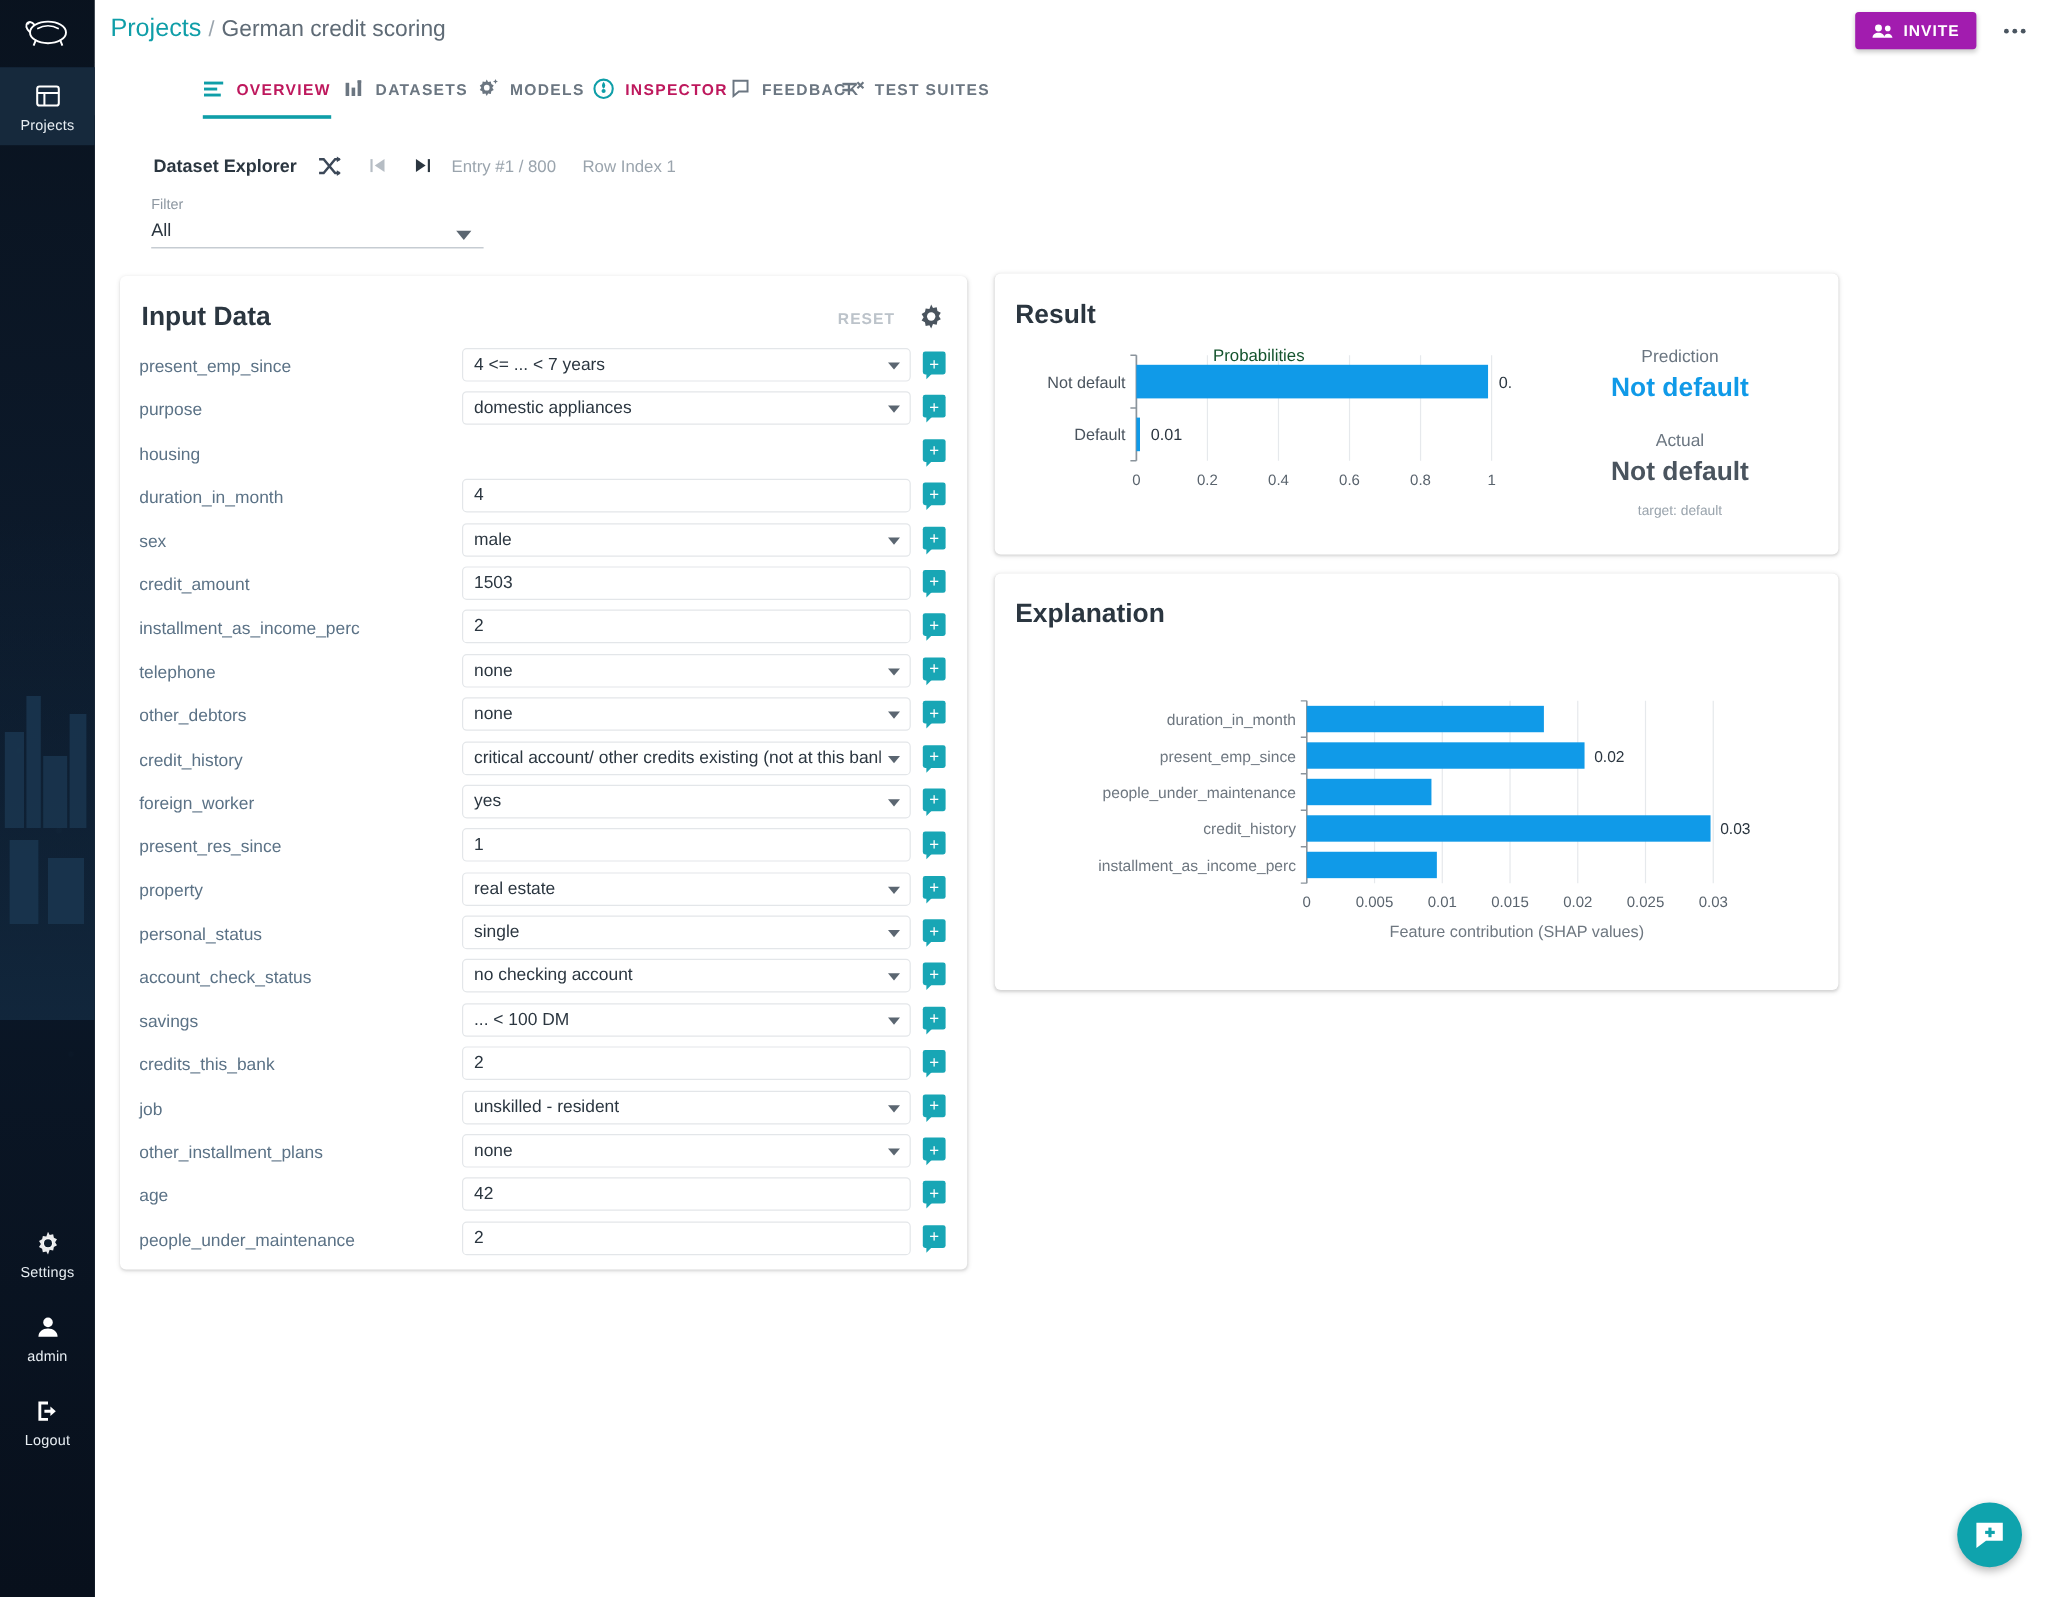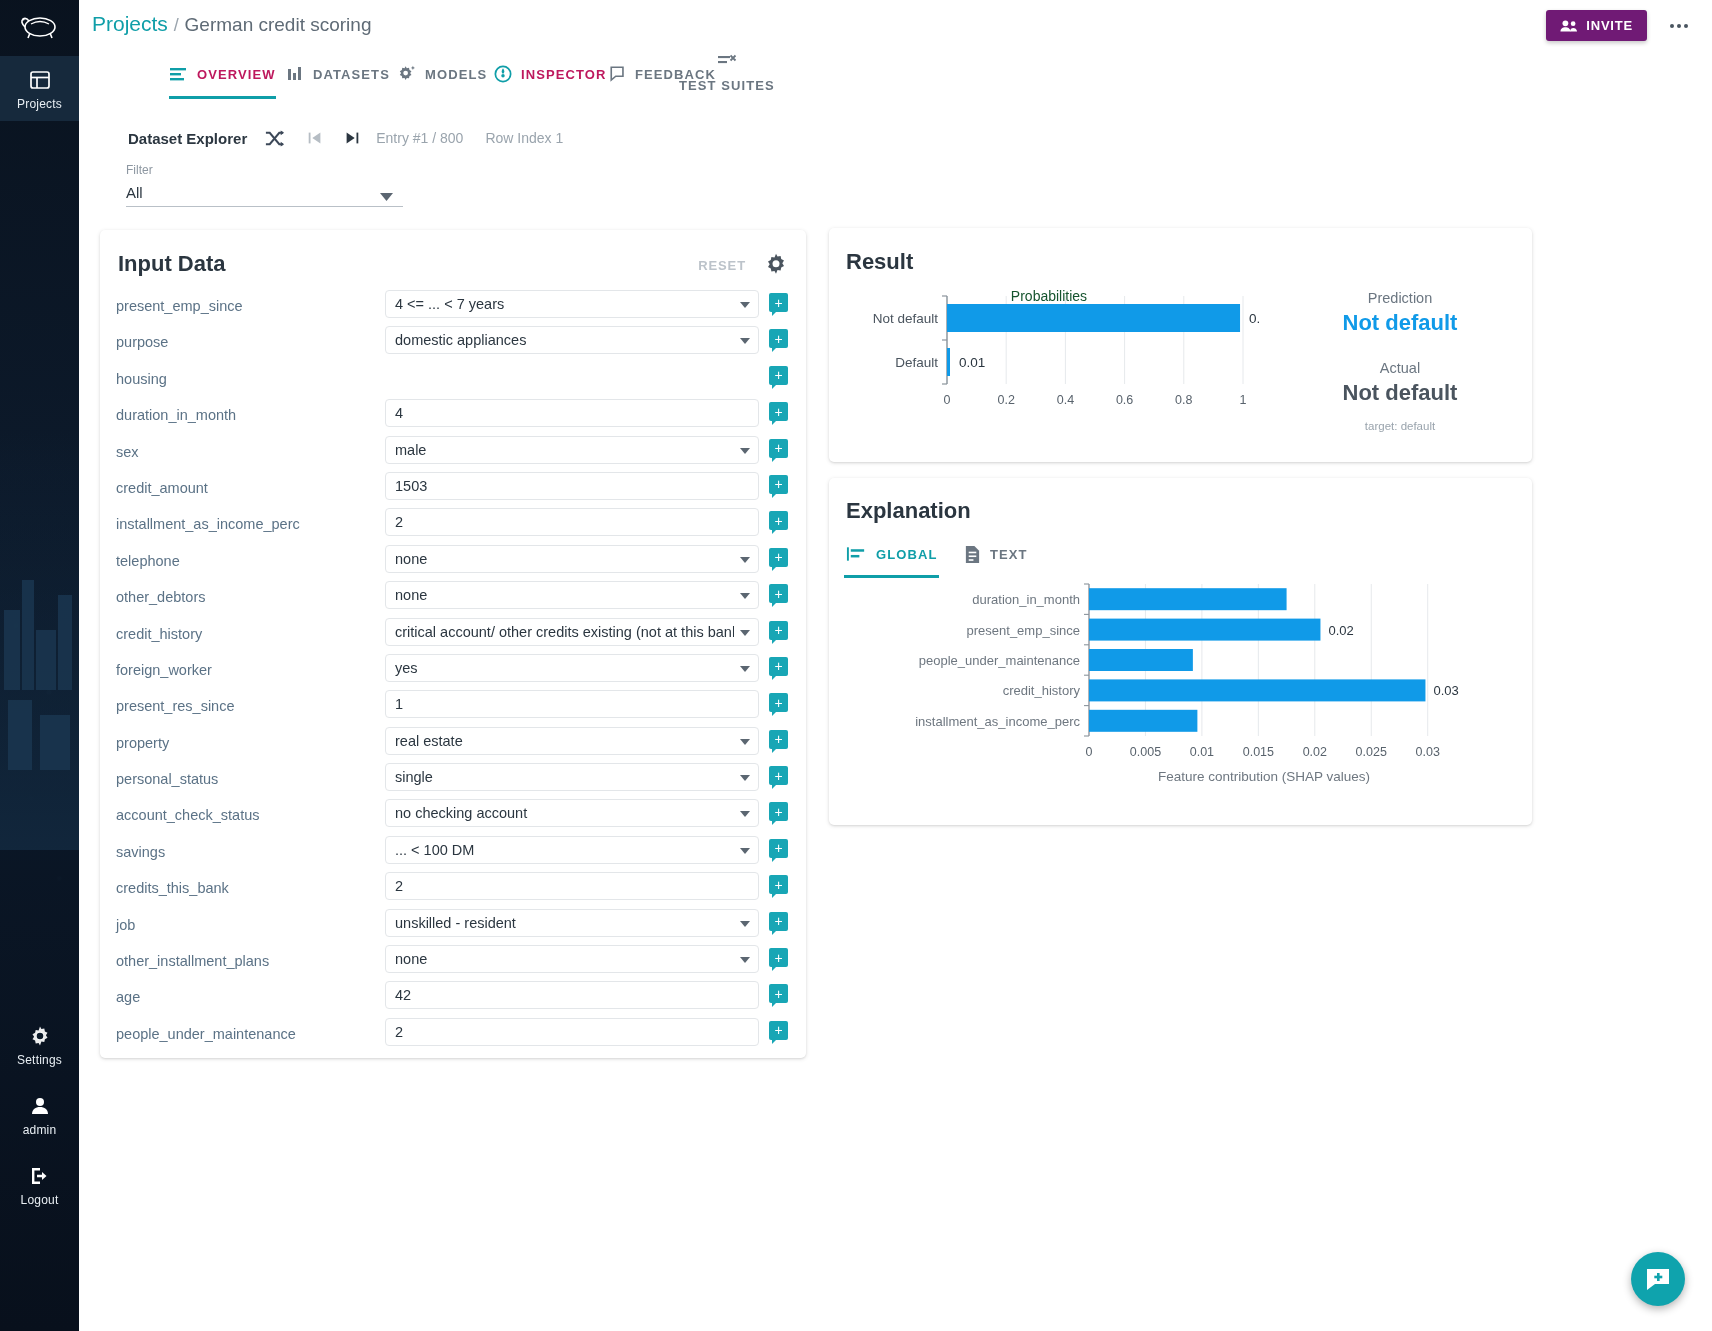--- a/index.html
+++ b/index.html
@@ -38,21 +38,21 @@
   .nav-item .lbl{ font-size:12px; letter-spacing:.2px; color:#e8eef3; }
   .nav-item.active{ background:#16293c; }
   
   #topbar{ position:absolute; left:79px; top:0; right:0; height:52px; background:#fff; }
   .crumb{ position:absolute; left:13px; top:12px; font-size:21px; }
   .crumb .proj{ color:#0f9ea8; cursor:pointer; }
   .crumb .sep{ color:#9aa4ad; font-size:18px; }
   .crumb .cur{ color:#5f6b76; font-size:19px; }
   #invite{
     position:absolute; right:65px; top:10px; height:31px; padding:0 14px;
-    background:#701a75; color:#fff; border:none; border-radius:3px;
+    background:#a21caf; color:#fff; border:none; border-radius:3px;
     font-size:13px; font-weight:bold; letter-spacing:.8px;
     display:flex; align-items:center; gap:8px; cursor:pointer;
     box-shadow:0 2px 4px rgba(0,0,0,.22);
   }
   #kebab{
     position:absolute; right:20px; top:14px; width:26px; height:24px;
     display:flex; align-items:center; justify-content:center; gap:3px; cursor:pointer;
   }
   #kebab i{ width:4px;height:4px;border-radius:50%;background:#4a5560; display:block; }
   
@@ -268,21 +268,21 @@
 
   </div>
 
   <div class="tab" style="left:530px;">
     <svg width="18" height="18" viewBox="0 0 20 20">
       <path d="M2.5 2.5h13v10h-8l-5 4.2V2.5z" fill="none" stroke="#6b7681" stroke-width="1.8"></path>
     </svg>
     <span>FEEDBACK</span>
   </div>
 
-  <div class="tab" style="left:600px;flex-direction:column;">
+  <div class="tab" style="left:622px;">
     <svg width="20" height="18" viewBox="0 0 20 18">
       <rect x="1" y="4" width="12" height="2.1" fill="#6b7681"></rect>
       <rect x="1" y="9" width="9" height="2.1" fill="#6b7681"></rect>
       <path d="M13.5 3.5l5 5M18.5 3.5l-5 5" stroke="#6b7681" stroke-width="1.8" fill="none"></path>
     </svg>
     <span>TEST SUITES</span>
   </div>
 </div>
 
 <div id="explorer">
@@ -530,40 +530,20 @@
     <div class="pv">Not default</div>
     <div class="k" style="margin-top:24px;">Actual</div>
     <div class="av">Not default</div>
     <div class="tgt">target: default</div>
   </div>
 </div>
 
 <div id="explCard" class="card">
   <div class="card-title">Explanation</div>
 
-  <div style="position:absolute; left:17px; top:58px; width:320px; height:36px;">
-    <div class="etab active" style="left:0;">
-      <svg width="21" height="16" viewBox="0 0 22 16">
-        <rect x="1" y="1" width="2" height="14" fill="#0f9ea8"></rect>
-        <rect x="5" y="3" width="14" height="2.6" fill="#0f9ea8"></rect>
-        <rect x="5" y="9" width="9" height="2.6" fill="#0f9ea8"></rect>
-      </svg>
-      <span>GLOBAL</span>
-      <span class="eunder"></span>
-    </div>
-    <div class="etab" style="left:118px;">
-      <svg width="17" height="19" viewBox="0 0 18 20">
-        <path d="M2 1h9l5 5v13H2z" fill="#6b7681"></path>
-        <rect x="5" y="7" width="8" height="1.7" fill="#fff"></rect>
-        <rect x="5" y="11" width="8" height="1.7" fill="#fff"></rect>
-        <rect x="5" y="15" width="5" height="1.7" fill="#fff"></rect>
-      </svg>
-      <span>TEXT</span>
-    </div>
-  </div>
 
   <div style="position:absolute; left:10px; top:100px; width:686px; height:230px;">
     <svg id="shapSvg" width="686" height="230" viewBox="0 0 686 230">
         <line x1="250" y1="6" x2="250" y2="158" stroke="#e6e9ec" stroke-width="1"></line>
         <line x1="306.4516129032258" y1="6" x2="306.4516129032258" y2="158" stroke="#e6e9ec" stroke-width="1"></line>
         <line x1="362.9032258064516" y1="6" x2="362.9032258064516" y2="158" stroke="#e6e9ec" stroke-width="1"></line>
         <line x1="419.35483870967744" y1="6" x2="419.35483870967744" y2="158" stroke="#e6e9ec" stroke-width="1"></line>
         <line x1="475.80645161290323" y1="6" x2="475.80645161290323" y2="158" stroke="#e6e9ec" stroke-width="1"></line>
         <line x1="532.258064516129" y1="6" x2="532.258064516129" y2="158" stroke="#e6e9ec" stroke-width="1"></line>
         <line x1="588.7096774193549" y1="6" x2="588.7096774193549" y2="158" stroke="#e6e9ec" stroke-width="1"></line>

